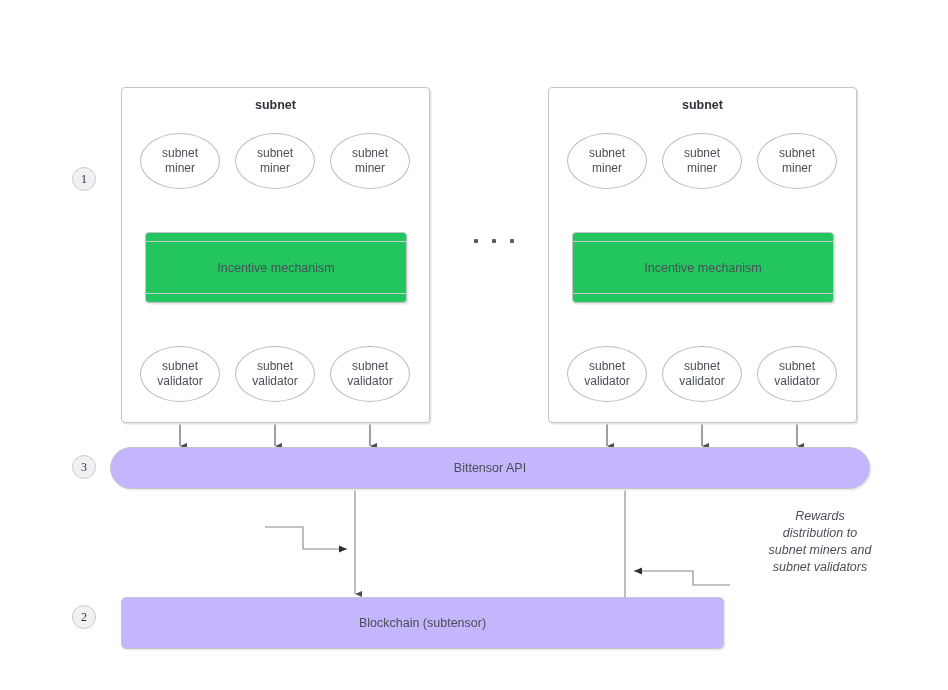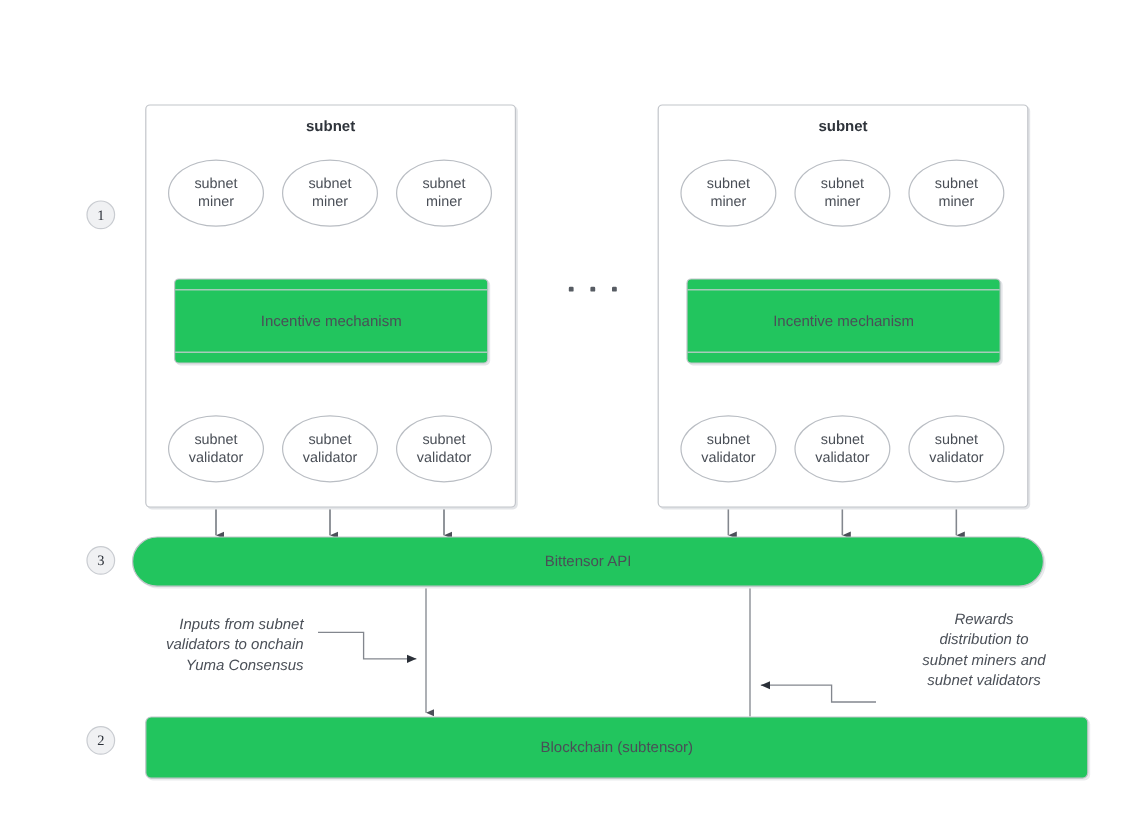--- a/index.html
+++ b/index.html
@@ -92,21 +92,21 @@
     transform:translateY(-50%);
     text-align:center;
     font-size:12.5px;
     color:#4a4f57;
   }
   
   .bar{
     position:absolute;
     box-sizing:border-box;
     border:1px solid #c2c5ca;
-    background:#22c55e;
+    background:#c4b5fd;
     display:flex;
     align-items:center;
     justify-content:center;
     font-size:12.5px;
     color:#4a4f57;
     box-shadow:1.5px 1.5px 0 0 #e9ebed;
   }
   .bar.pill{border-radius:30px;}
   .bar.rect{border-radius:5px;}
   
@@ -321,26 +321,23 @@
   </div>
   <div class="node" style="left:757px;top:346px;">
     <span>subnet</span>
     <span>validator</span>
   </div>
 
   <div class="bar pill" style="left:110px;top:447px;width:760px;height:42px;">
     <span>Bittensor API</span>
   </div>
 
-  <div class="bar rect" style="left:121px;top:597px;width:786px;height:52px;">
+  <div class="bar rect" style="left:121px;top:597px;width:603px;height:52px;">
     <span>Blockchain (subtensor)</span>
   </div>
 
-  <div class="annot right-align" style="left:108px;top:512px;width:145px;">Inputs from subnet
-validators to onchain
-Yuma Consensus</div>
 
   <div class="annot left-align" style="left:740px;top:508px;width:160px;">Rewards
 distribution to
 subnet miners and
 subnet validators</div>
 
 </div>
 
 </body></html>

